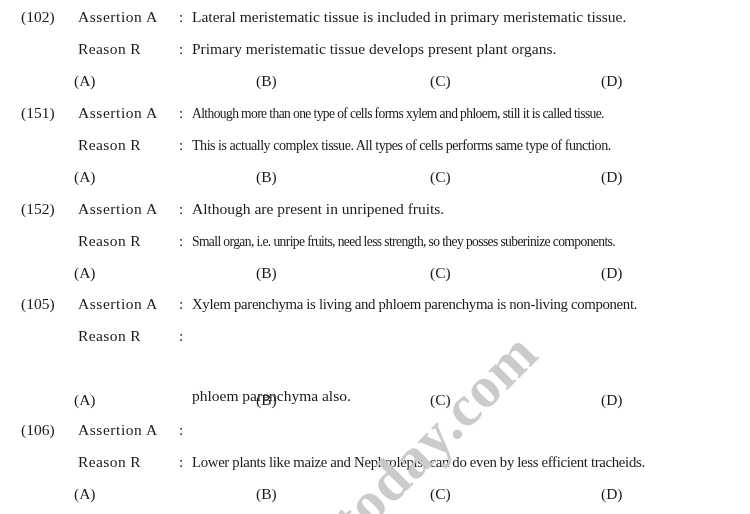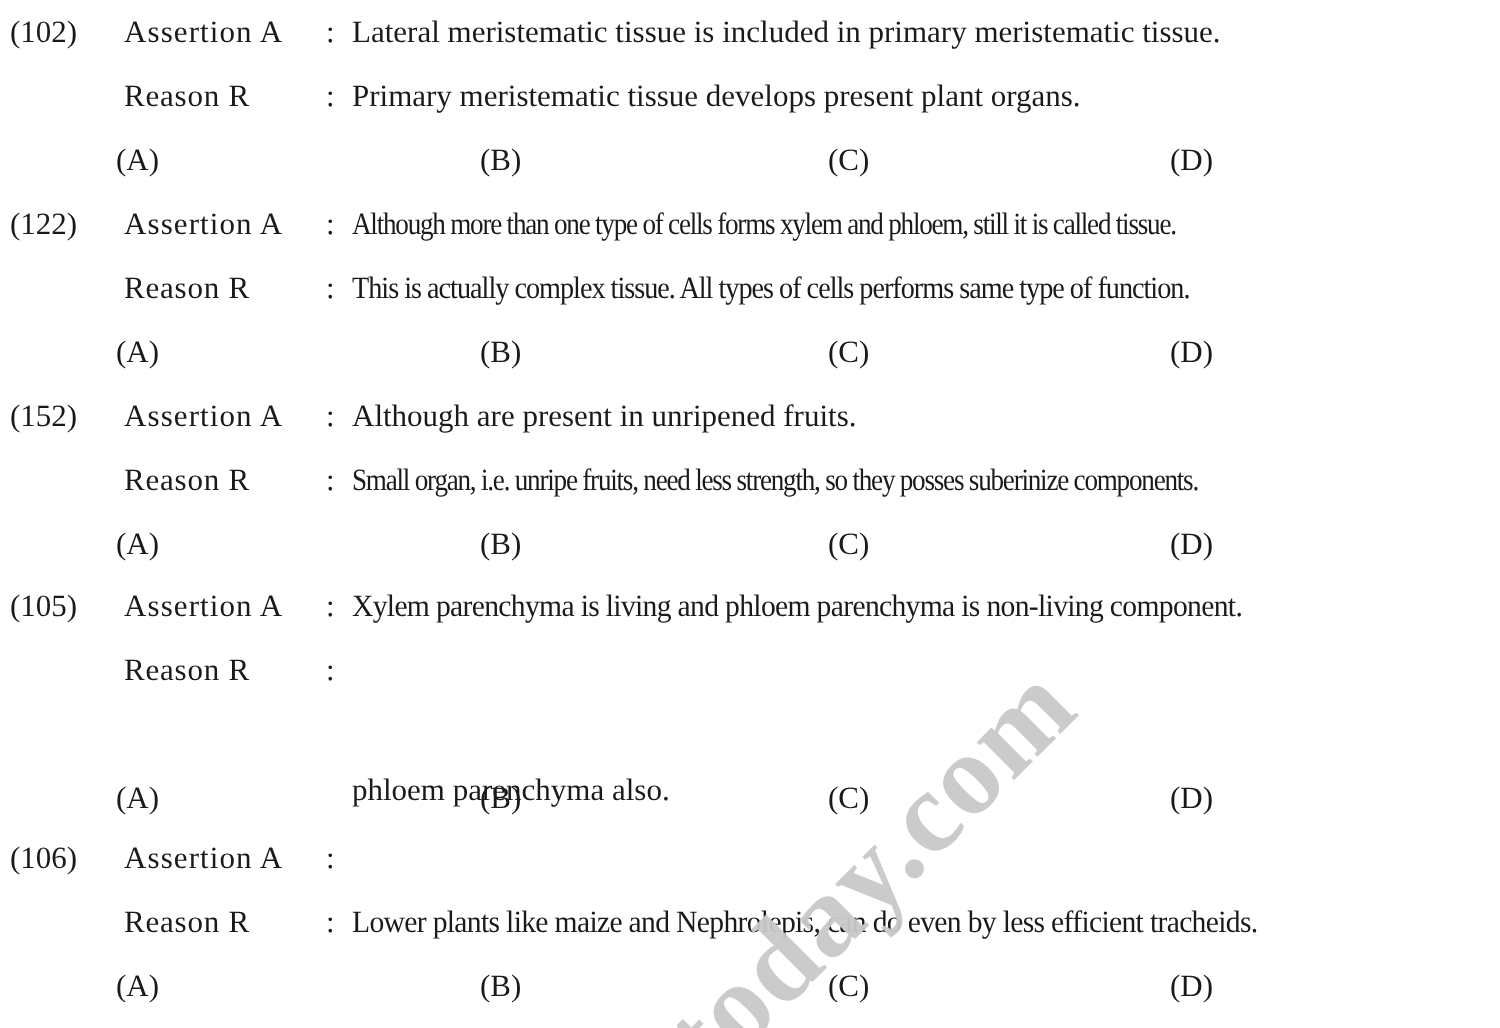--- a/index.html
+++ b/index.html
@@ -43,21 +43,21 @@
 
   
   #page {
     position: absolute;
     inset: 0;
     z-index: 1;
   }
 
   .qblock {
     position: absolute;
-    left: 0;
+    left: 16px;
     width: 611px;
   }
 
   .qrow {
     position: relative;
     height: 32px;
   }
 
   .qnum {
     position: absolute;
@@ -139,21 +139,21 @@
     <div class="options">
       <span class="opt opt-a">(A)</span>
       <span class="opt opt-b">(B)</span>
       <span class="opt opt-c">(C)</span>
       <span class="opt opt-d">(D)</span>
     </div>
   </div>
 
   <div class="qblock" style="top:104px;">
     <div class="qrow">
-      <span class="qnum">(122)</span>
+      <span class="qnum">(151)</span>
       <span class="qlabel wide1">Assertion A</span>
       <span class="qcolon">:</span>
       <span class="qtext sq3">Although more than one type of cells forms xylem and phloem, still it is called tissue.</span>
     </div>
     <div class="qrow">
       <span class="qlabel reason wide1">Reason R</span>
       <span class="qcolon">:</span>
       <span class="qtext sq2">This is actually complex tissue. All types of cells performs same type of function.</span>
     </div>
     <div class="options">

